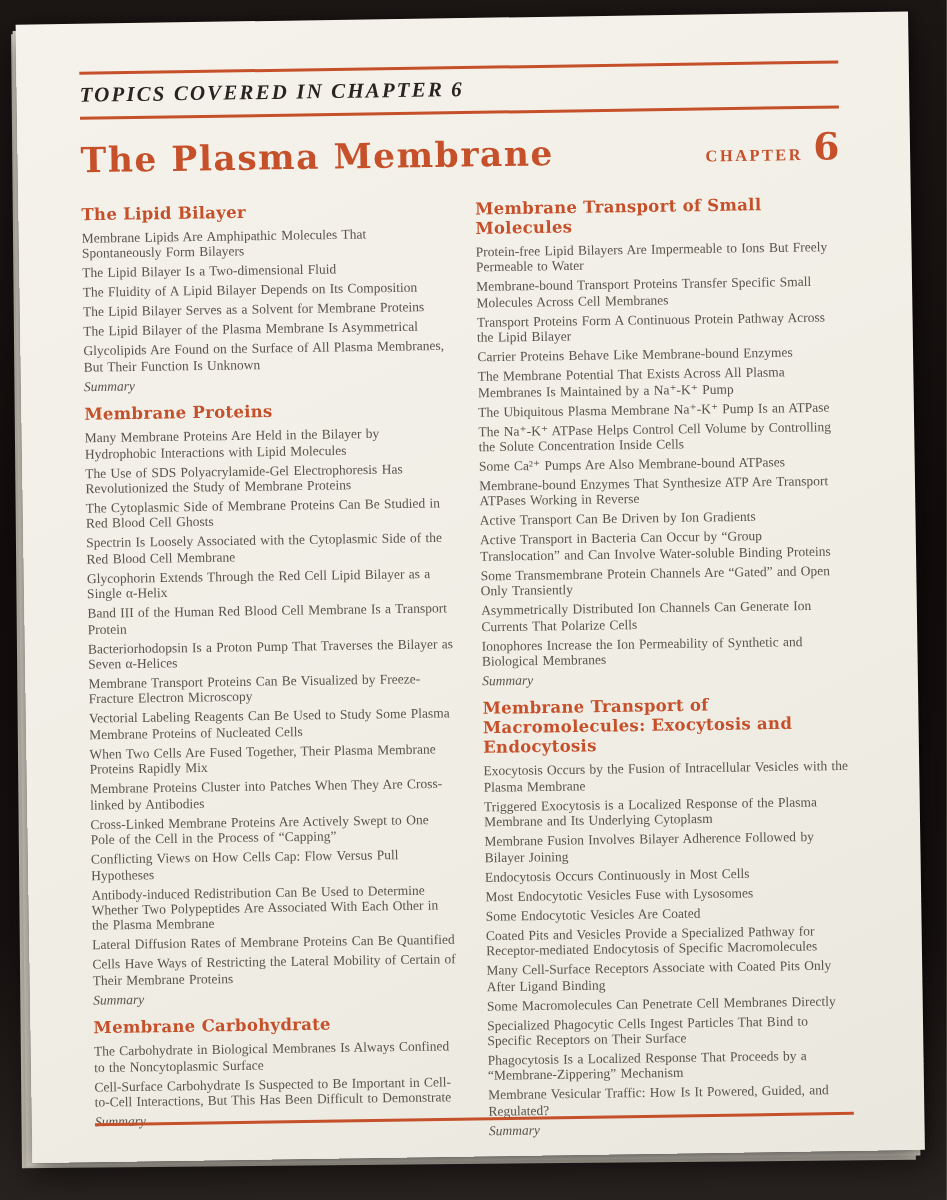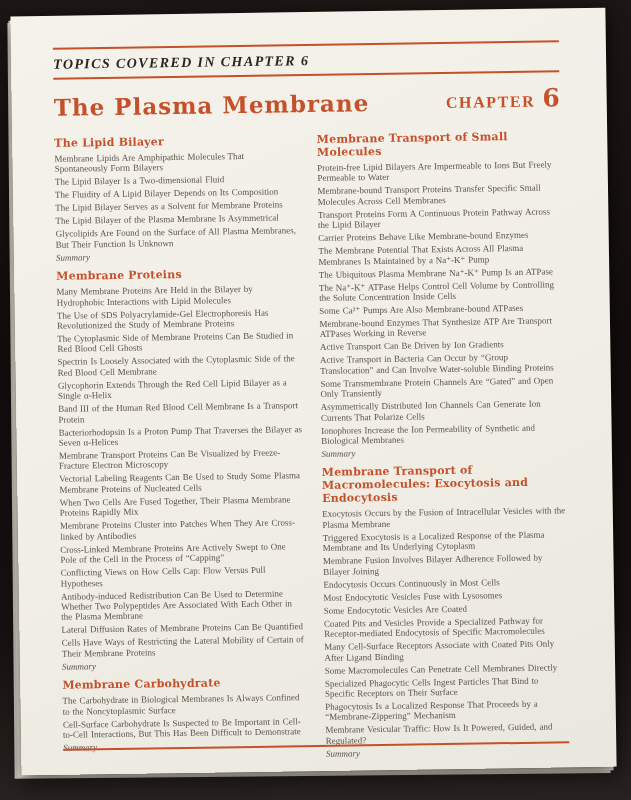--- a/index.html
+++ b/index.html
@@ -35,21 +35,21 @@
     font-size:14px; font-weight:bold; font-style:italic; color:#29241f;
     letter-spacing:1.4px; margin-bottom:5px;
   }
   .rule-mid { margin-bottom:11px; }
   .title-row { display:flex; justify-content:space-between; align-items:flex-end; margin-bottom:16px; }
   .title {
     margin:0; font-size:23px; font-weight:bold; color:var(--accent); letter-spacing:1px;
     font-family:"DejaVu Serif","Liberation Serif",serif;
   }
   .chapter { display:flex; align-items:baseline; gap:7px; color:var(--accent); margin-bottom:1px; }
-  .chapter-label { font-size:16px; font-weight:bold; letter-spacing:1.6px; }
+  .chapter-label { font-size:11px; font-weight:bold; letter-spacing:1.6px; }
   .chapter-number { font-size:25px; font-weight:bold; font-family:"DejaVu Serif",serif; }
   .columns { display:flex; gap:19px; }
   .col { width:247px; }
   .toc-section .section-heading {
     font-size:11px; font-weight:bold; color:var(--accent);
     letter-spacing:0.2px; margin:7px 0 4px 0;
     font-family:"DejaVu Serif","Liberation Serif",serif;
   }
   .toc-section:first-child .section-heading { margin-top:0; }
   .entry {

